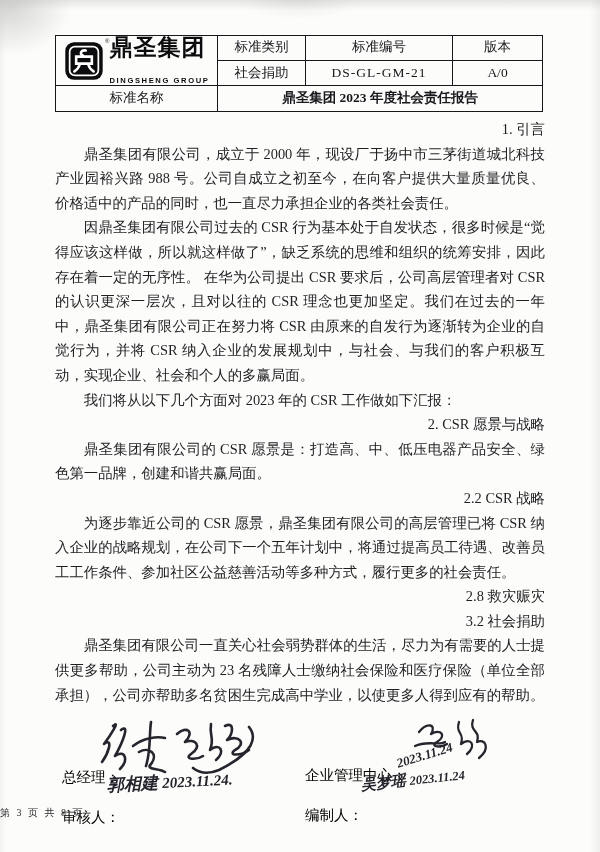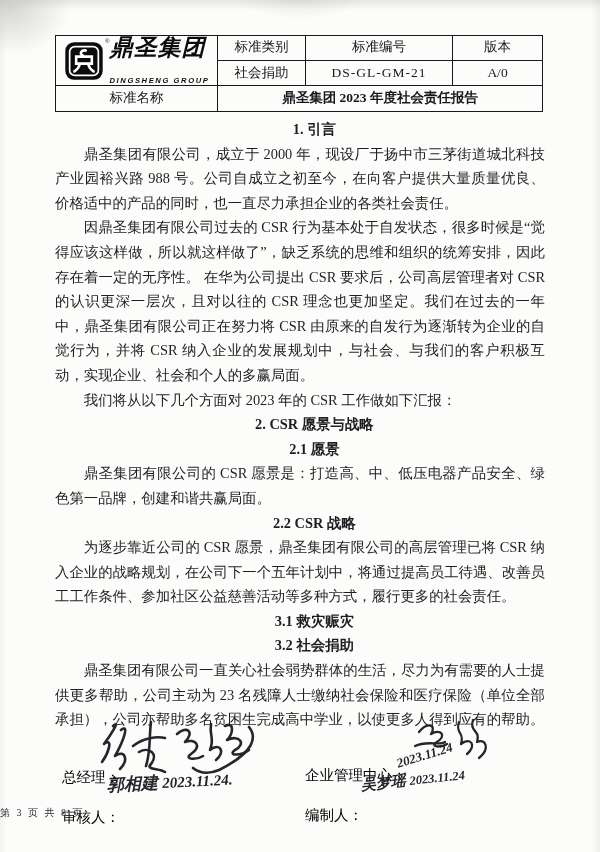--- a/index.html
+++ b/index.html
@@ -24,21 +24,21 @@
 
   
   table.hdr{
     position:absolute; left:55px; top:35px; width:487px;
     border-collapse:collapse; table-layout:fixed;
   }
   table.hdr td{
     border:1.6px solid #17171c; text-align:center; vertical-align:middle;
     font-size:13.5px; padding:0; line-height:1.1; color:#17171c;
   }
-  td.logo-cell{padding:2px 0;font-style:italic;}
+  td.logo-cell{padding:2px 0;}
   .logo-wrap{display:flex; align-items:center; justify-content:center; gap:6px;}
   .logo-mark{position:relative; width:40px; height:40px; flex:0 0 auto;}
   .logo-reg{position:absolute; top:-3px; right:-6px; font-size:6px; color:#17171c;
     font-family:"Liberation Sans",sans-serif;}
   .logo-text{display:flex; flex-direction:column; align-items:flex-start;}
   .logo-cn{
     font-family:"Liberation Sans","DejaVu Sans",sans-serif;
     font-weight:900; font-size:23px; letter-spacing:1px; color:#0c0c0e; line-height:1;
   }
   .logo-en{
@@ -47,21 +47,21 @@
   }
   .cell-strong{font-weight:700; font-size:14px;margin-top:23px;}
   .cell-code{letter-spacing:1px;}
 
   
   .body-text{
     position:absolute; left:55px; top:117px; width:490px;
     font-size:14.4px; line-height:24.6px;
   }
   .body-text p{margin:0; text-indent:2em; text-align:justify;}
-  .body-text p.h{font-weight:700; text-align:center;}
+  .body-text p.h{font-weight:400; text-align:right;}
 
   
   .sigs{position:absolute; left:55px; top:726px; width:492px; height:88px; font-size:14.5px;}
   .sig-label{position:absolute; white-space:nowrap; color:#000000;margin-top:28px;}
   .ink{color:#23232b; font-style:italic; font-weight:700; white-space:nowrap;}
   .ink-date{font-weight:700;}
   svg.scribble{position:absolute; overflow:visible;}
   svg.scribble path{fill:none; stroke:#25252d; stroke-linecap:round; stroke-linejoin:round;}
 
   
@@ -126,25 +126,24 @@
     </tr>
   </tbody>
     </table>
 
   <div class="body-text">
     <p class="h">1. 引言</p>
     <p>鼎圣集团有限公司，成立于 2000 年，现设厂于扬中市三茅街道城北科技产业园裕兴路 988 号。公司自成立之初至今，在向客户提供大量质量优良、 价格适中的产品的同时，也一直尽力承担企业的各类社会责任。</p>
     <p>因鼎圣集团有限公司过去的 CSR 行为基本处于自发状态，很多时候是“觉得应该这样做，所以就这样做了”，缺乏系统的思维和组织的统筹安排，因此存在着一定的无序性。 在华为公司提出 CSR 要求后，公司高层管理者对 CSR 的认识更深一层次，且对以往的 CSR 理念也更加坚定。我们在过去的一年中，鼎圣集团有限公司正在努力将 CSR 由原来的自发行为逐渐转为企业的自觉行为，并将 CSR 纳入企业的发展规划中，与社会、与我们的客户积极互动，实现企业、社会和个人的多赢局面。</p>
     <p>我们将从以下几个方面对 2023 年的 CSR 工作做如下汇报：</p>
     <p class="h">2. CSR 愿景与战略</p>
-    <p class="h">2.1 愿景</p>
     <p>鼎圣集团有限公司的 CSR 愿景是：打造高、中、低压电器产品安全、绿色第一品牌，创建和谐共赢局面。</p>
     <p class="h">2.2 CSR 战略</p>
     <p>为逐步靠近公司的 CSR 愿景，鼎圣集团有限公司的高层管理已将 CSR 纳入企业的战略规划，在公司下一个五年计划中，将通过提高员工待遇、改善员工工作条件、参加社区公益慈善活动等多种方式，履行更多的社会责任。</p>
-    <p class="h">3.1 救灾赈灾</p>
+    <p class="h">2.8 救灾赈灾</p>
     <p class="h">3.2 社会捐助</p>
     <p>鼎圣集团有限公司一直关心社会弱势群体的生活，尽力为有需要的人士提供更多帮助，公司主动为 23 名残障人士缴纳社会保险和医疗保险（单位全部承担），公司亦帮助多名贫困生完成高中学业，以使更多人得到应有的帮助。</p>
   </div>
 
   <div class="sigs">
 
     <span class="sig-label" style="left:7px; top:14px;">总经理：</span>
     <svg class="scribble" style="left:42px; top:-12px;" width="178" height="66" viewBox="0 0 178 66">
       <g stroke-width="2.6">
         <path d="M16,12 C24,5 13,22 7,30 C17,23 11,40 5,48"></path>

